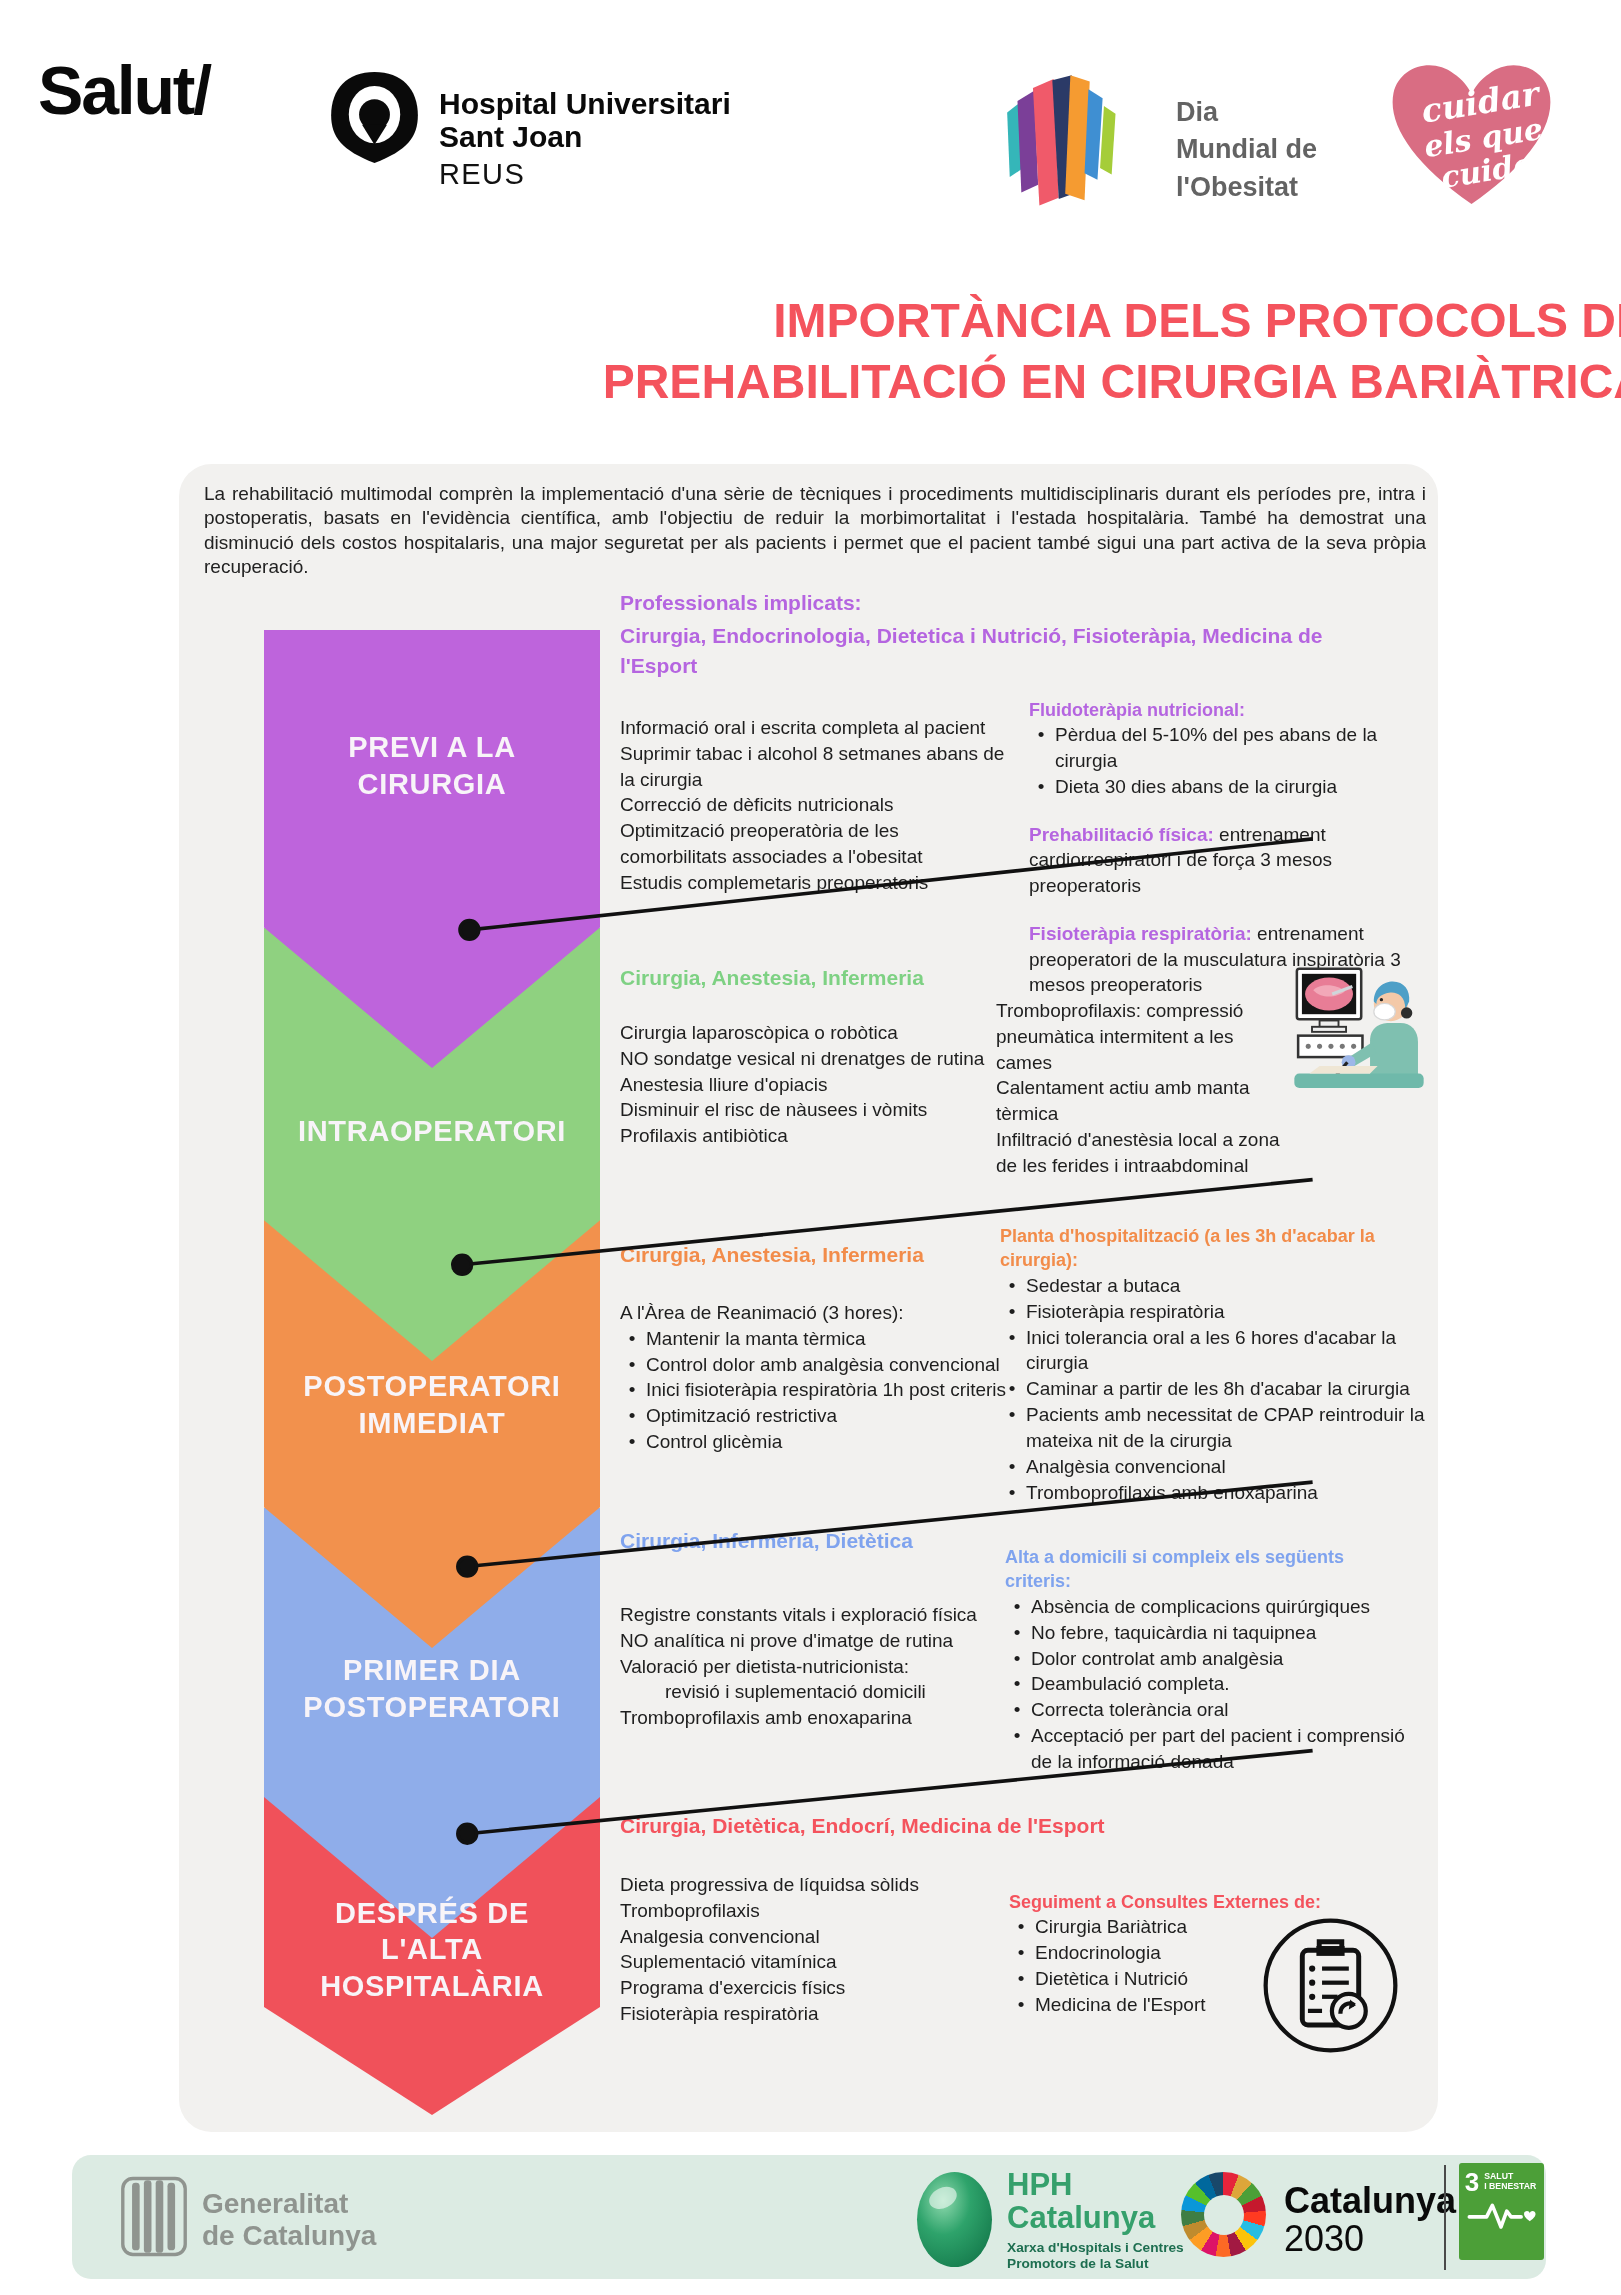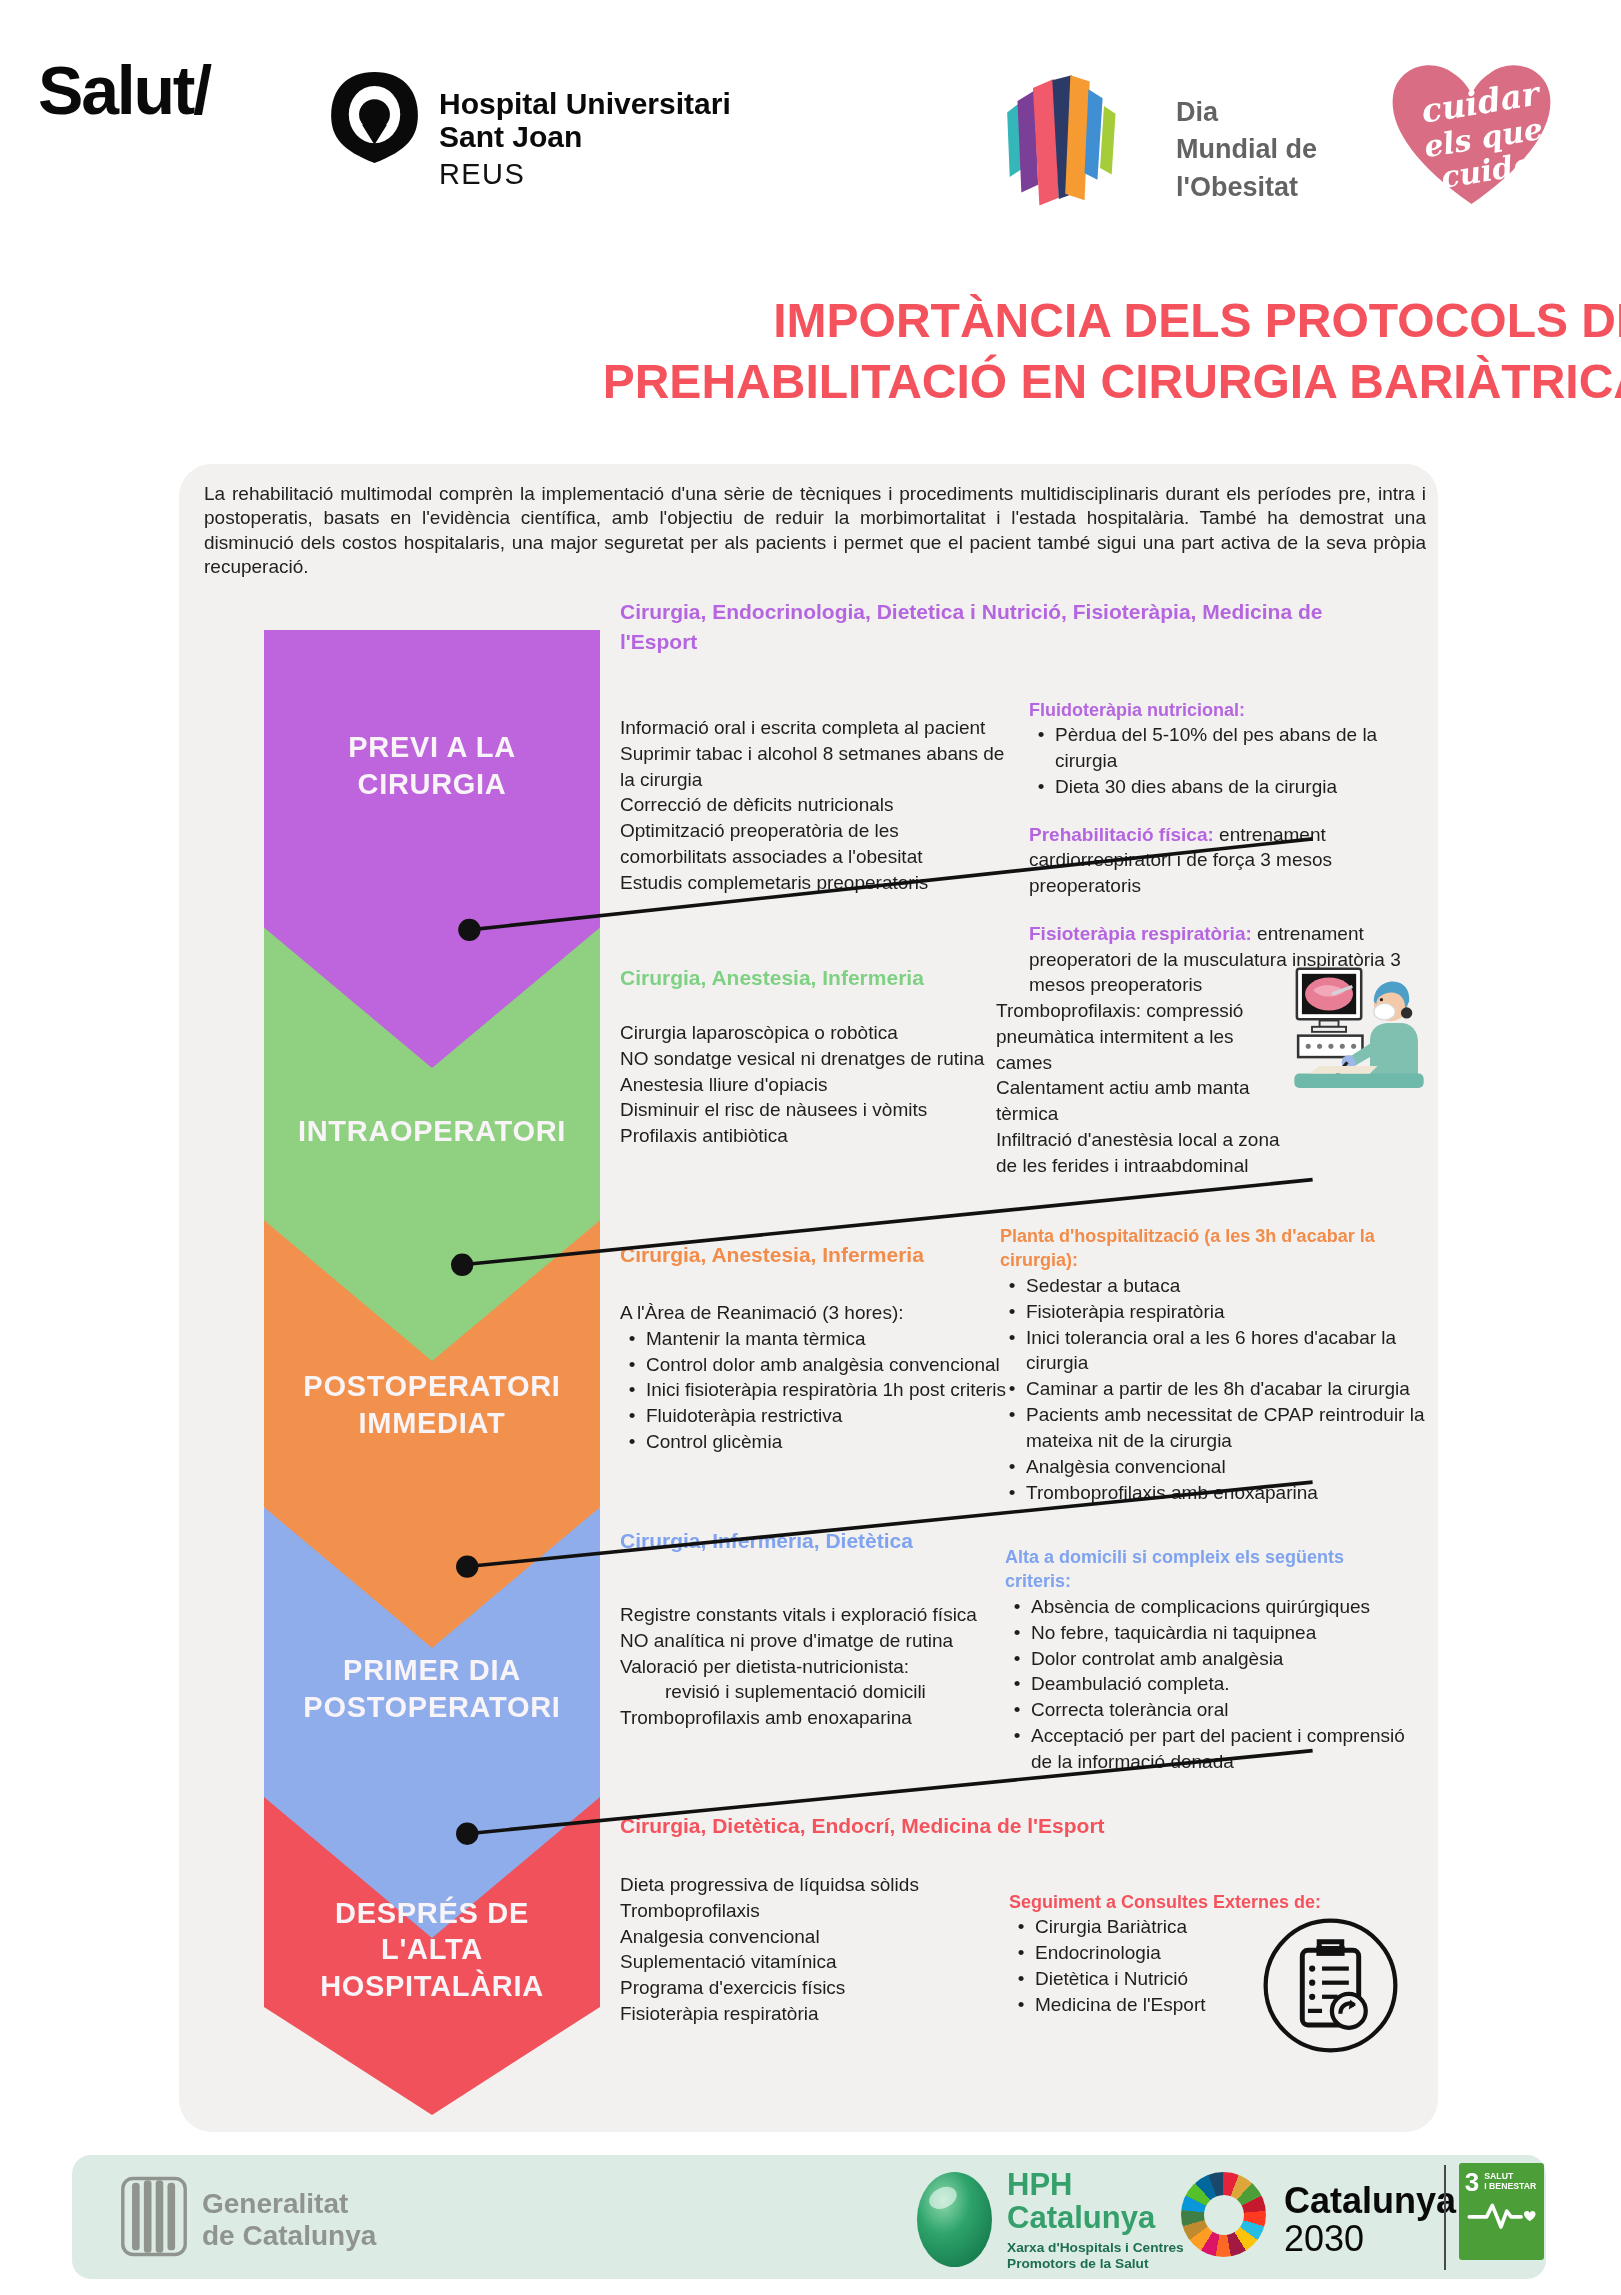--- a/index.html
+++ b/index.html
@@ -170,20 +170,21 @@
     <line x1="640" y1="1752" x2="1818" y2="1634"></line>
       <circle cx="640" cy="1752" r="13"></circle>
     <line x1="647" y1="2170" x2="1818" y2="2053"></line>
       <circle cx="647" cy="2170" r="13"></circle>
     <line x1="647" y1="2540" x2="1818" y2="2425"></line>
       <circle cx="647" cy="2540" r="13"></circle>
   </g>
 </svg>
 
 <div class="abs" style="left:620px;top:591px;width:794px;">
+  <div class="c-purple" style="font-weight:bold;font-size:21px;">Professionals implicats:</div>
   <div class="c-purple" style="font-weight:bold;font-size:21px;line-height:1.45;margin-top:5.8px;width:765px;">Cirurgia, Endocrinologia, Dietetica i Nutrició, Fisioteràpia, Medicina de l'Esport</div>
 </div>
 
 <div class="body-col" style="left:620px;top:715px;width:386px;">
   <p>Informació oral i escrita completa al pacient</p>
   <p>Suprimir tabac i alcohol 8 setmanes abans de la cirurgia</p>
   <p>Correcció de dèficits nutricionals</p>
   <p>Optimització preoperatòria de les comorbilitats associades a l'obesitat</p>
   <p>Estudis complemetaris preoperatoris</p>
 </div>
@@ -248,21 +249,21 @@
   </svg>
 </div>
 
 <div class="team c-orange" style="left:620px;top:1243px;">Cirurgia, Anestesia, Infermeria</div>
 
 <div class="body-col" style="left:620px;top:1300px;width:397px;">
   <p>A l'Àrea de Reanimació (3 hores):</p>
   <p class="blt">Mantenir la manta tèrmica</p>
   <p class="blt">Control dolor amb analgèsia convencional</p>
   <p class="blt">Inici fisioteràpia respiratòria 1h post criteris</p>
-  <p class="blt">Fluidoteràpia restrictiva</p>
+  <p class="blt">Optimització restrictiva</p>
   <p class="blt">Control glicèmia</p>
 </div>
 
 <div class="body-col" style="left:1000px;top:1224px;width:433px;">
   <p class="rhead c-orange">Planta d'hospitalització (a les 3h d'acabar la cirurgia):</p>
   <p class="blt">Sedestar a butaca</p>
   <p class="blt">Fisioteràpia respiratòria</p>
   <p class="blt">Inici tolerancia oral a les 6 hores d'acabar la cirurgia</p>
   <p class="blt">Caminar a partir de les 8h d'acabar la cirurgia</p>
   <p class="blt">Pacients amb necessitat de CPAP reintroduir la mateixa nit de la cirurgia</p>

